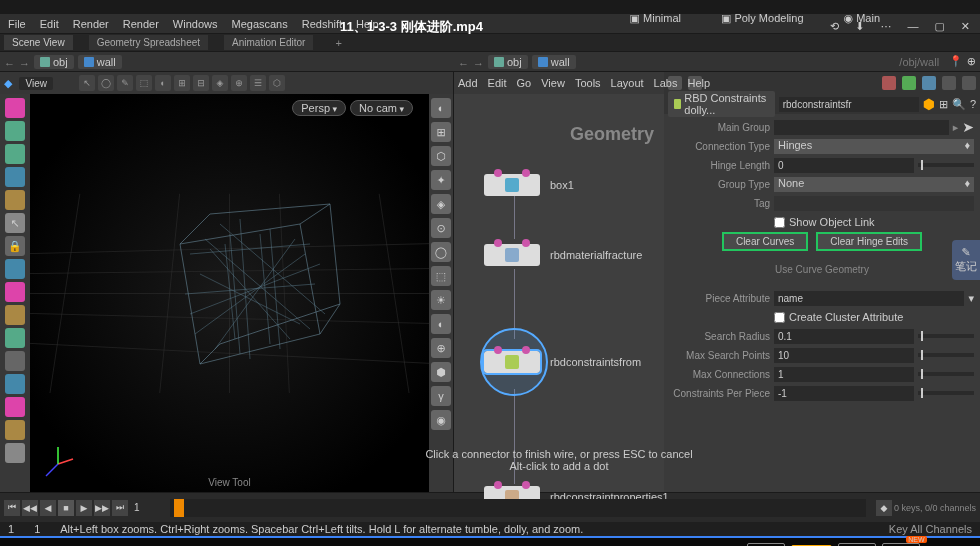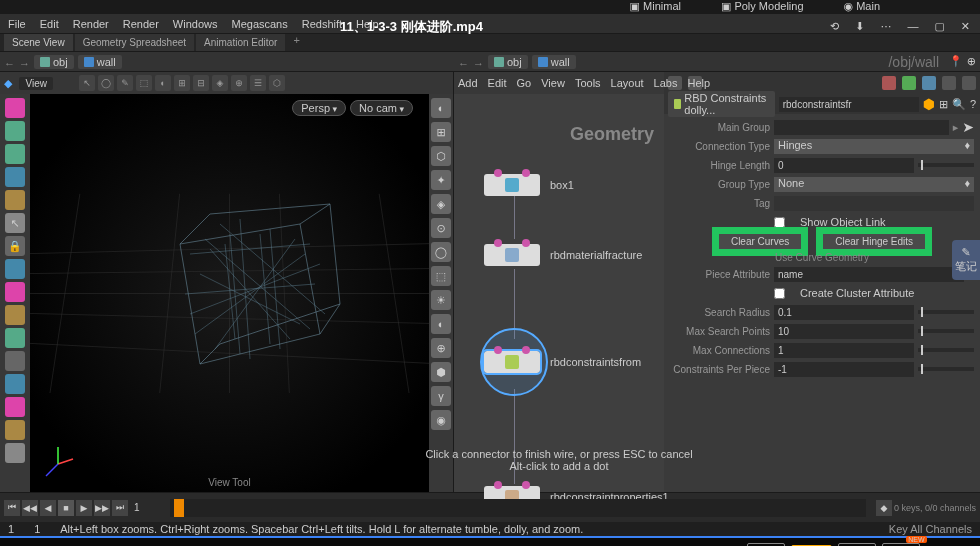--- a/index.html
+++ b/index.html
@@ -1,23 +1,23 @@
 <!DOCTYPE html>
 <html><head>
 <meta charset="utf-8">
 <style>
 *{margin:0;padding:0;box-sizing:border-box;font-family:Arial,sans-serif;font-size:11px;color:#ccc}
 body{background:#2a2a2a;width:980px;height:546px;overflow:hidden;position:relative}
 .top-bar{height:14px;background:#1a1a1a;display:flex;align-items:center;padding:0 8px;font-size:10px;color:#888;gap:12px}
 .menu-bar{height:20px;background:#2f2f2f;display:flex;align-items:center;padding:0 8px;gap:14px;font-size:10px;color:#999;border-bottom:1px solid #1a1a1a}
 .menu-bar span{cursor:pointer}
-.layout-tabs{position:absolute;right:100px;top:0;display:flex;gap:40px;font-size:10px;color:#888}
+.layout-tabs{position:absolute;right:100px;top:12px;display:flex;gap:40px;font-size:10px;color:#888}
 .video-title{position:absolute;left:340px;top:18px;font-size:13px;color:#fff;font-weight:bold}
 .video-icons{position:absolute;right:10px;top:20px;display:flex;gap:16px;color:#999;font-size:14px}
-.tab-strip{height:18px;background:#252525;display:flex;padding:0 4px;gap:2px;border-bottom:1px solid #1a1a1a}
+.tab-strip{height:18px;background:#252525;display:flex;align-items:center;padding:0 4px;gap:16px;border-bottom:1px solid #1a1a1a}
 .tab{padding:2px 8px;background:#333;font-size:10px;color:#aaa;display:flex;align-items:center;gap:4px}
 .tab.active{background:#3a3a3a;color:#ccc}
 .path-bar{height:20px;background:#333;display:flex;align-items:center;padding:0 4px;gap:4px;border-bottom:1px solid #1a1a1a}
 .path-seg{padding:1px 6px;background:#444;font-size:10px;border-radius:2px;display:flex;align-items:center;gap:3px}
 .path-seg .ico{width:10px;height:10px;background:#6a9;border-radius:1px}
 .main{display:flex;height:420px}
 .viewport-panel{width:454px;display:flex;flex-direction:column;border-right:1px solid #1a1a1a}
 .vp-toolbar{height:22px;background:#363636;display:flex;align-items:center;padding:0 4px;gap:3px}
 .vp-toolbar .btn{width:16px;height:16px;background:#444;border-radius:2px;display:flex;align-items:center;justify-content:center;font-size:9px;color:#999}
 .vp-label{background:#2a2a2a;padding:1px 6px;font-size:10px;border-radius:2px}
@@ -58,24 +58,24 @@
 .param-header .hicon{width:14px;height:14px;background:#555;border-radius:2px}
 .node-path{height:20px;background:#333;display:flex;align-items:center;padding:0 4px;gap:4px;font-size:10px}
 .node-type{padding:1px 6px;background:#444;border-radius:2px;display:flex;align-items:center;gap:3px}
 .param-body{flex:1;padding:4px 6px;overflow:hidden}
 .param-row{display:flex;align-items:center;height:18px;gap:4px;margin-bottom:1px}
 .param-label{width:100px;text-align:right;font-size:10px;color:#999}
 .param-input{flex:1;height:15px;background:#2a2a2a;border:none;padding:0 4px;font-size:10px;color:#ccc}
 .param-select{flex:1;height:15px;background:#555;border:none;padding:0 4px;font-size:10px;color:#ccc;position:relative}
 .param-slider{flex:1;height:4px;background:#2a2a2a;position:relative}
 .param-slider::after{content:'';position:absolute;width:2px;height:10px;background:#ccc;top:-3px;left:5%}
-.param-btn{padding:2px 12px;background:#4a4a4a;border:7px solid #22c55e;font-size:10px;cursor:pointer}
-.param-check{display:flex;align-items:center;gap:15px;font-size:10px;color:#999}
+.param-btn{padding:2px 12px;background:#4a4a4a;border:2px solid #22c55e;font-size:10px;cursor:pointer}
+.param-check{display:flex;align-items:center;gap:4px;font-size:10px;color:#999}
 .param-check input{width:11px;height:11px}
-.centered{text-align:center;color:#888;font-size:10px;margin:2px 0}
+.centered{text-align:center;color:#888;font-size:10px;margin:14px 0}
 .timeline{height:30px;background:#2a2a2a;border-top:1px solid #1a1a1a;display:flex;align-items:center;padding:0 4px;gap:2px}
 .tl-btn{width:16px;height:16px;background:#444;display:flex;align-items:center;justify-content:center;font-size:9px}
 .tl-track{flex:1;height:18px;background:#222;position:relative;margin:0 8px}
 .tl-marker{position:absolute;left:4px;top:0;width:10px;height:18px;background:#e80}
 .tl-info{font-size:9px;color:#888}
 .info-bar{height:14px;background:#1f1f1f;font-size:9px;color:#666;padding:0 8px;display:flex;align-items:center}
 .player{height:32px;background:#0a0a0a;border-top:2px solid #3b82f6;display:flex;align-items:center;padding:0 10px;gap:10px}
 .play-btn{color:#3b82f6;font-size:16px}
 .player-right{margin-left:auto;display:flex;gap:6px;align-items:center}
 .p-btn{padding:2px 8px;border:1px solid #888;font-size:10px;color:#ccc;border-radius:2px}
@@ -140,21 +140,21 @@
     <span style="color:#888">←</span>
     <span style="color:#888">→</span>
     <div class="path-seg">
         <span class="ico"></span>
         <span>obj</span>
       </div>
     <div class="path-seg">
         <span class="ico" style="background:#48c"></span>
         <span>wall</span>
       </div>
-    <span style="margin-left:auto;font-size:14px;color:#777">/obj/wall</span>
+    <span style="margin-left:auto;font-size:11px;color:#777">/obj/wall</span>
     <span style="margin-left:6px">📍</span>
     <span>⊕</span>
   </div>
 </div>
 
 <div class="main">
   <div class="viewport-panel">
     <div class="vp-toolbar">
       <span style="color:#5af;margin-right:4px">◆</span>
       <div class="vp-label">View</div>

